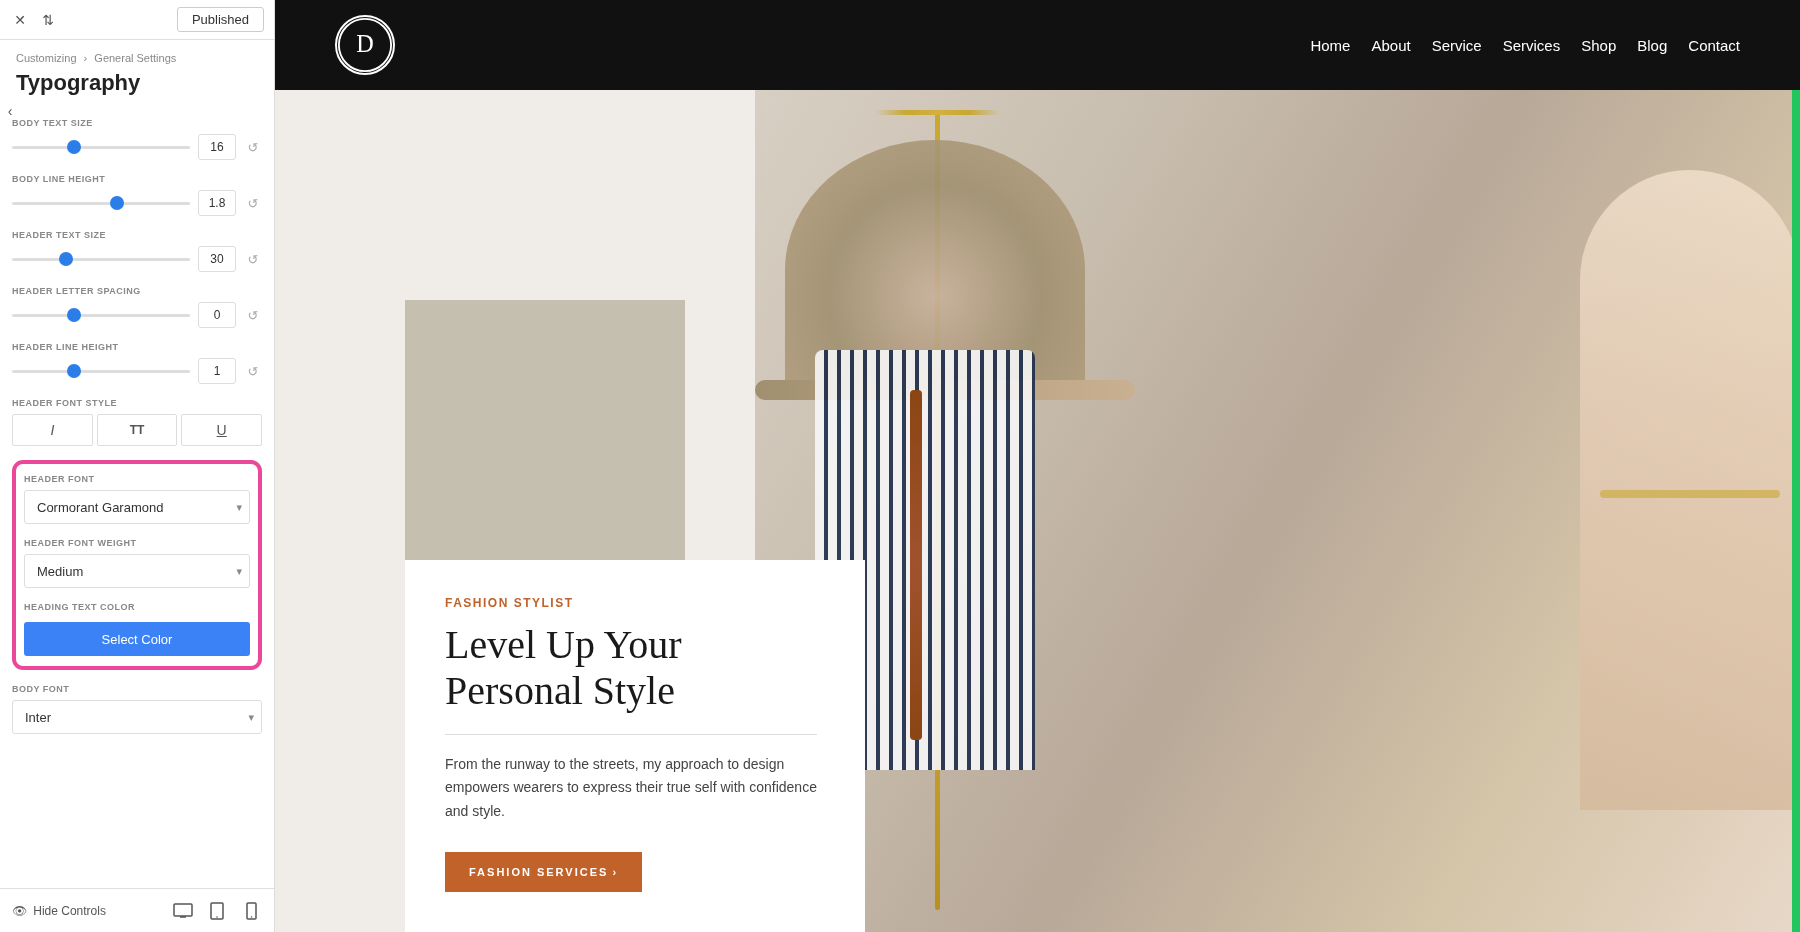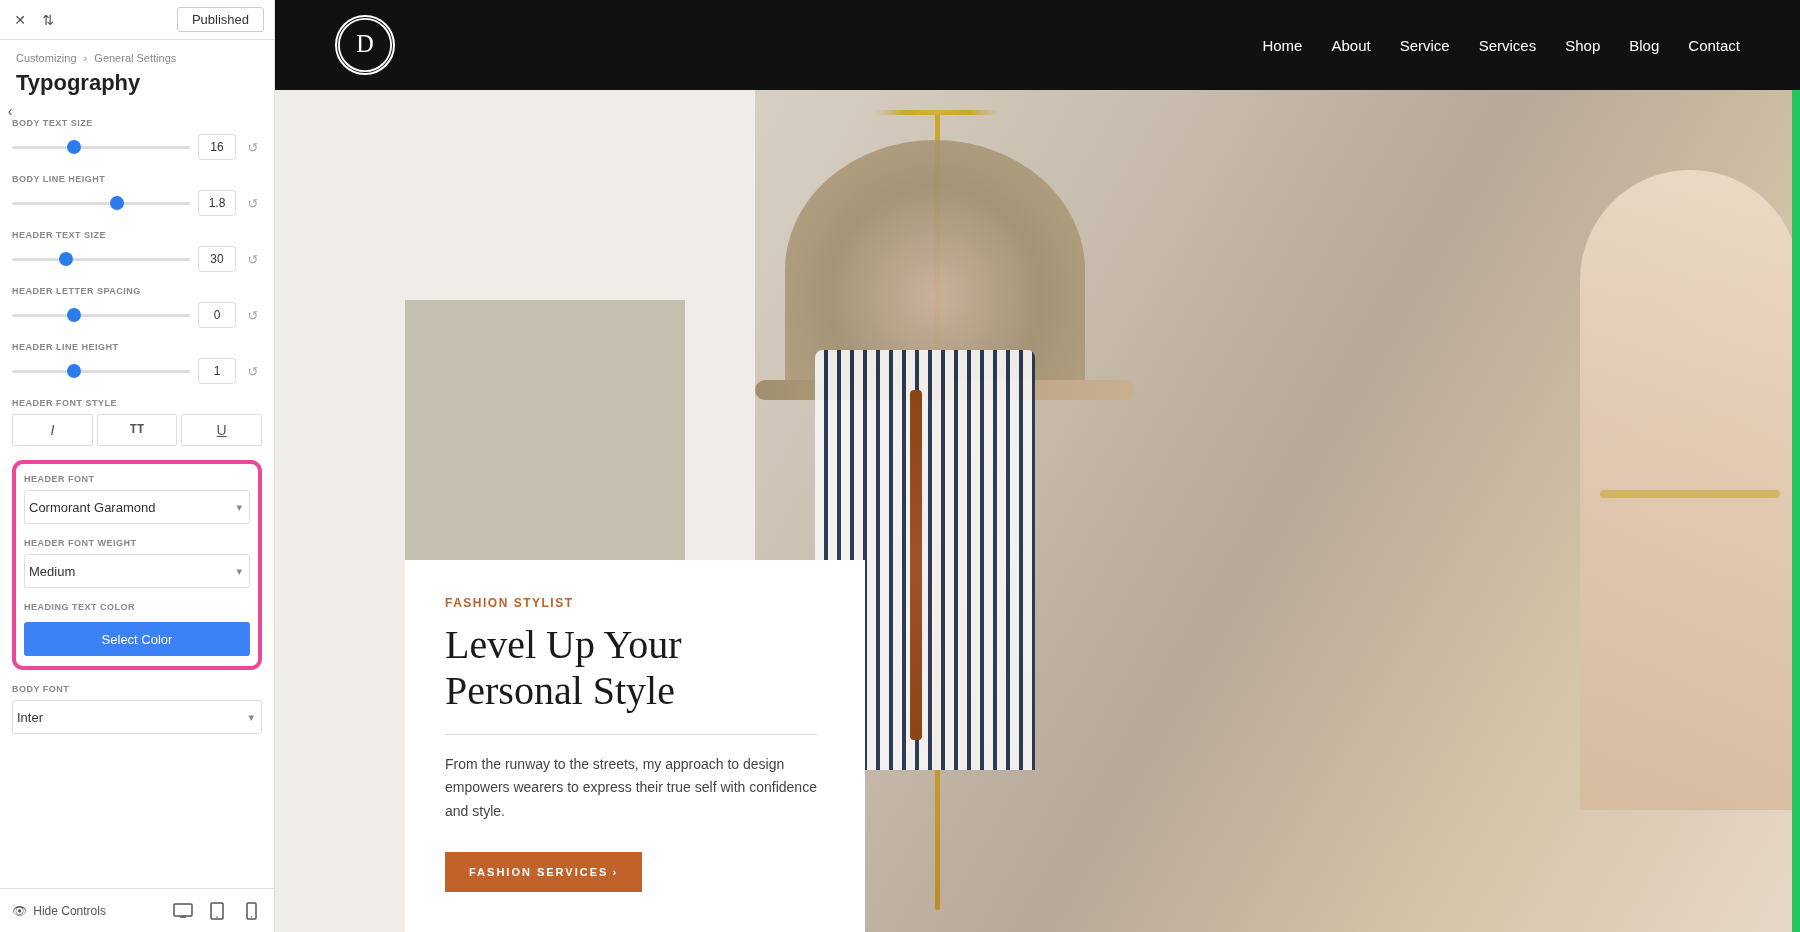--- a/index.html
+++ b/index.html
@@ -174,42 +174,42 @@
       display: flex;
       align-items: center;
       justify-content: center;
       cursor: pointer;
       border-radius: 2px;
       color: #555;
       font-size: 14px;
     }
 
     .font-style-btn.italic { font-style: italic; }
-    .font-style-btn.bold { font-weight: bold; font-size: 12px; font-family: Liberation Mono, monospace; }
+    .font-style-btn.bold { font-weight: bold; font-size: 12px; }
     .font-style-btn.underline { text-decoration: underline; }
 
     .highlighted-section {
       border: 4px solid #ec4899;
       border-radius: 11px;
       padding: 10px 8px;
       margin-bottom: 14px;
       margin-top: 8px;
     }
 
     .dropdown-row {
       position: relative;
     }
 
     .dropdown-select {
       width: 100%;
       height: 34px;
       border: 1px solid #ddd;
       border-radius: 3px;
       background: #fff;
-      padding: 0 28px 0 4px;
+      padding: 0 28px 0 12px;
       font-size: 13px;
       color: #333;
       appearance: none;
       -webkit-appearance: none;
       cursor: pointer;
     }
 
     .dropdown-arrow {
       position: absolute;
       right: 8px;
@@ -299,21 +299,21 @@
       justify-content: center;
       color: #fff;
       font-size: 22px;
       font-weight: bold;
       margin-right: auto;
     }
 
     .site-nav {
       display: flex;
       align-items: center;
-      gap: 29px;
+      gap: 21px;
     }
 
     .nav-item {
       color: #fff;
       font-size: 15px;
       text-decoration: none;
       cursor: pointer;
     }
 
     

